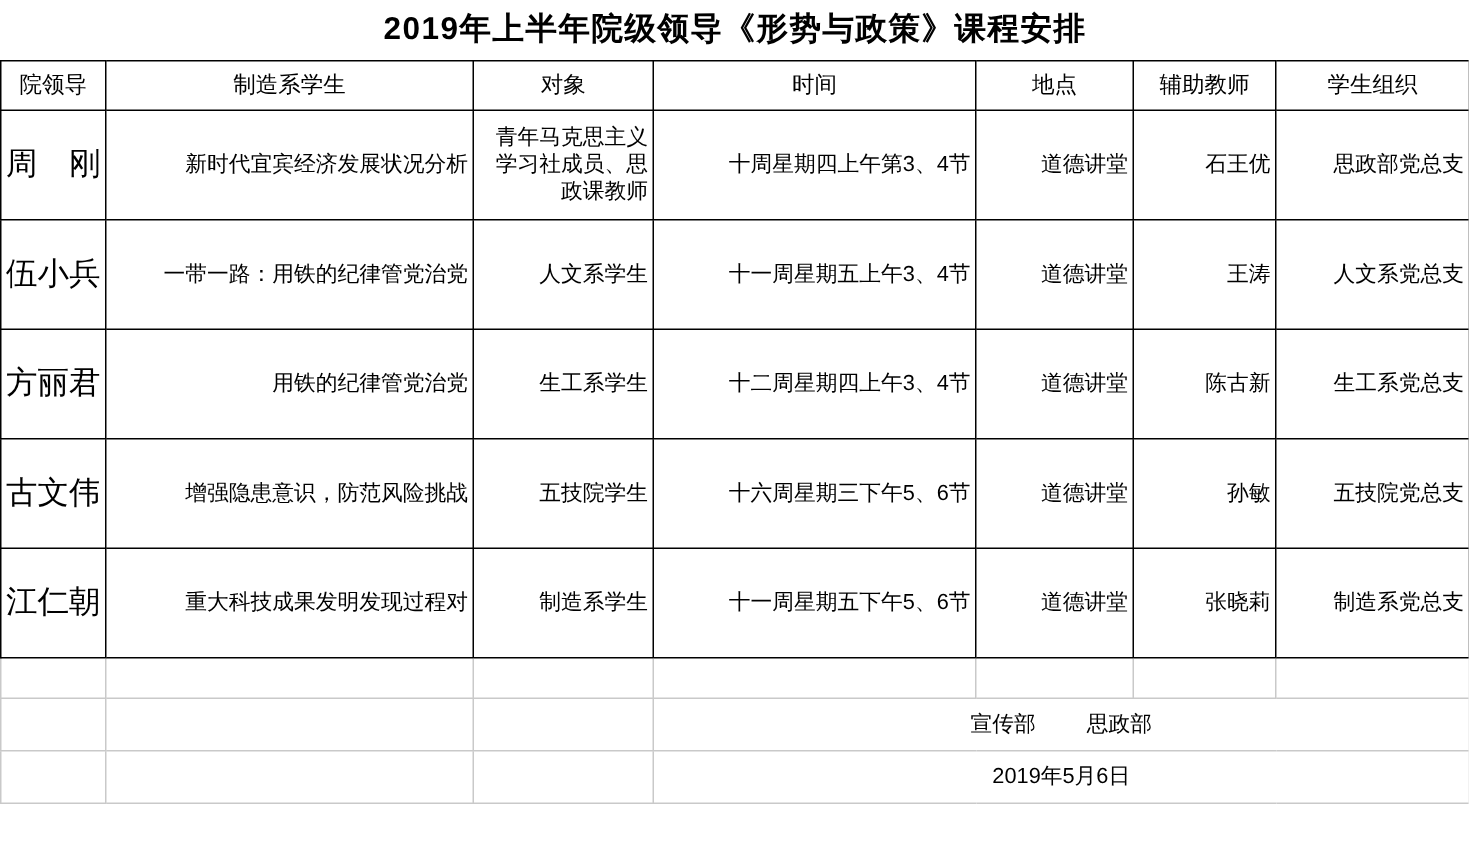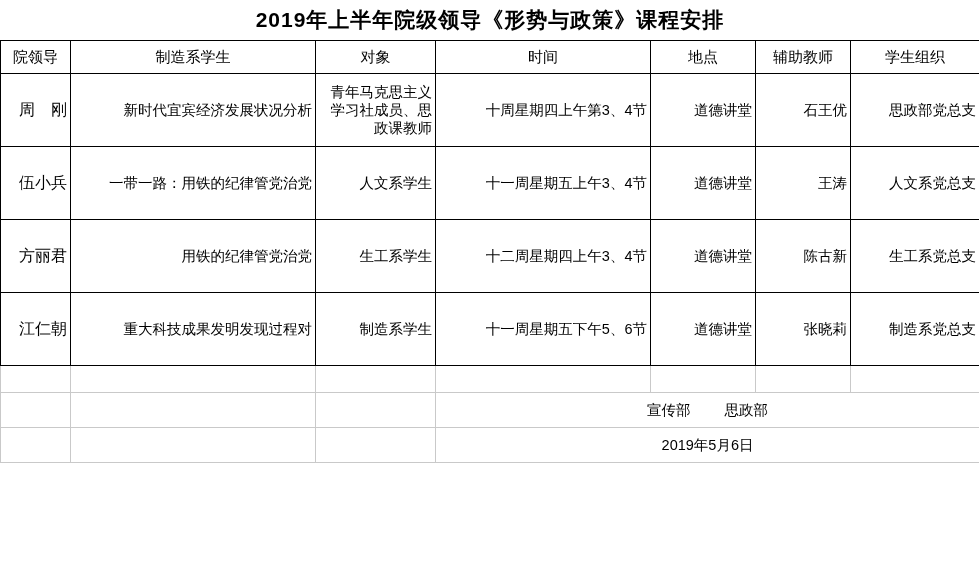--- a/index.html
+++ b/index.html
@@ -52,21 +52,21 @@
     border: 1px solid #000000;
   }
   tr.data-row td {
     height: 68px;
     border: 1px solid #000000;
     font-size: 14.5px;
     padding: 2px 3px;
     text-align: right;
   }
   tr.data-row td.leader {
-    font-size: 16px;
+    font-size: 21px;
   }
   tr.spacer-row td {
     height: 26px;
     border: 1px solid #c9c9c9;
   }
   tr.footer-row td {
     height: 34px;
     border: 1px solid #c9c9c9;
     font-size: 14.5px;
   }
@@ -132,20 +132,29 @@
       <tr class="data-row">
         <td class="leader">方丽君</td>
         <td>用铁的纪律管党治党</td>
         <td>生工系学生</td>
         <td>十二周星期四上午3、4节</td>
         <td>道德讲堂</td>
         <td>陈古新</td>
         <td>生工系党总支</td>
       </tr>
 
+      <tr class="data-row">
+        <td class="leader">古文伟</td>
+        <td>增强隐患意识，防范风险挑战</td>
+        <td>五技院学生</td>
+        <td>十六周星期三下午5、6节</td>
+        <td>道德讲堂</td>
+        <td>孙敏</td>
+        <td>五技院党总支</td>
+      </tr>
 
 
       <tr class="data-row">
         <td class="leader">江仁朝</td>
         <td>重大科技成果发明发现过程对</td>
         <td>制造系学生</td>
         <td>十一周星期五下午5、6节</td>
         <td>道德讲堂</td>
         <td>张晓莉</td>
         <td>制造系党总支</td>

